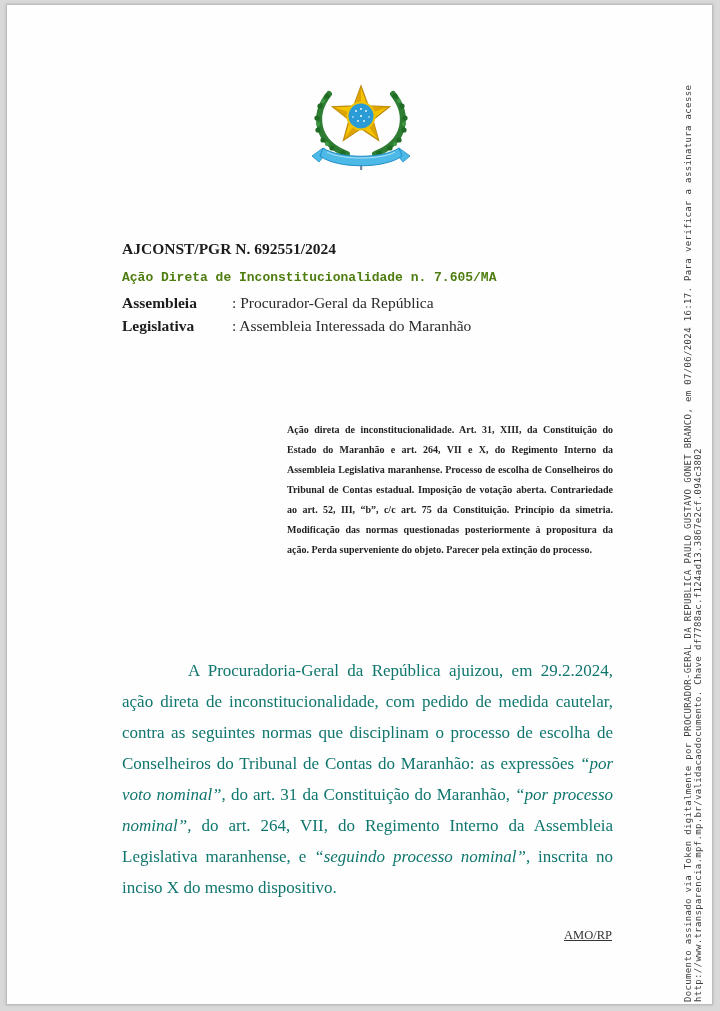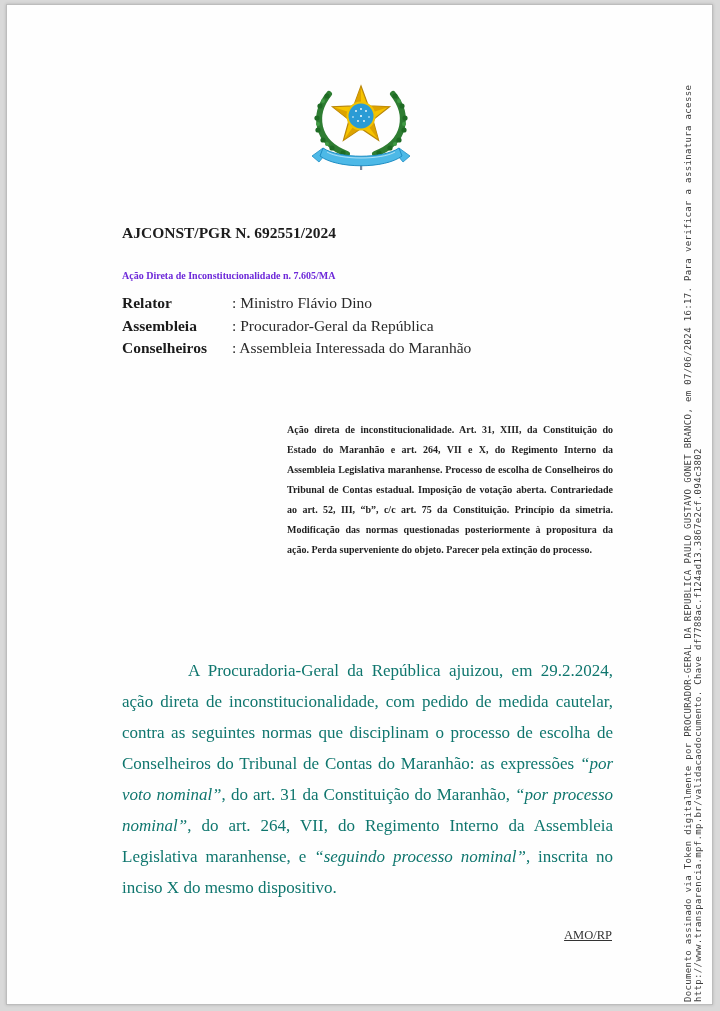--- a/index.html
+++ b/index.html
@@ -19,26 +19,26 @@
   }
   .emblem{
     position:absolute;left:303px;top:76px;width:116px;height:98px;
   }
   .org-header{
     position:absolute;left:110px;top:178px;width:512px;
     text-align:center;font-weight:bold;font-size:15.5px;line-height:21.5px;
     letter-spacing:.2px;color:#1c1c1c;
   }
   .doc-number{
-    position:absolute;left:122px;top:224px;
+    position:absolute;left:122px;top:240px;
     font-weight:bold;font-size:15.5px;color:#1c1c1c;
   }
   .case-title{
     position:absolute;left:122px;top:270px;
-    font-weight:bold;font-size:10px;color:#6d28d9;
+    font-weight:bold;font-size:13px;color:#4d7c0f;font-family:Liberation Mono, monospace;
   }
   .parties{
     position:absolute;left:122px;top:292px;width:491px;
     font-size:15.5px;line-height:22.5px;
   }
   .party-row{display:flex;}
   .party-label{font-weight:bold;width:110px;flex:none;color:#1c1c1c;}
   .party-value{color:#2a2a2a;}
   .ementa{
     position:absolute;left:287px;top:420px;width:326px;
@@ -129,29 +129,25 @@
 
 <div class="org-header">
 </div>
 
 <div class="doc-number">AJCONST/PGR N. 692551/2024</div>
 
 <div class="case-title">Ação Direta de Inconstitucionalidade n. 7.605/MA</div>
 
 <div class="parties">
   <div class="party-row">
-    <span class="party-label">Relator</span>
-    <span class="party-value">: Ministro Flávio Dino</span>
-  </div>
-  <div class="party-row">
     <span class="party-label">Assembleia</span>
     <span class="party-value">: Procurador-Geral da República</span>
   </div>
   <div class="party-row">
-    <span class="party-label">Conselheiros</span>
+    <span class="party-label">Legislativa</span>
     <span class="party-value">: Assembleia Interessada do Maranhão</span>
   </div>
 </div>
 
 <div class="ementa">Ação direta de inconstitucionalidade. Art. 31, XIII, da Constituição do Estado do Maranhão e art. 264, VII e X, do Regimento Interno da Assembleia Legislativa maranhense. Processo de escolha de Conselheiros do Tribunal de Contas estadual. Imposição de votação aberta. Contrariedade ao art. 52, III, “b”, c/c art. 75 da Constituição. Princípio da simetria. Modificação das normas questionadas posteriormente à propositura da ação. Perda superveniente do objeto. Parecer pela extinção do processo.</div>
 
 <div class="body-par"><span>A Procuradoria-Geral da República ajuizou, em 29.2.2024, ação direta de inconstitucionalidade, com pedido de medida cautelar, contra as seguintes normas que disciplinam o processo de escolha de Conselheiros do Tribunal de Contas do Maranhão: as expressões </span><span class="it">“por voto nominal”</span><span>, do art. 31 da Constituição do Maranhão, </span><span class="it">“por processo nominal”</span><span>, do art. 264, VII, do Regimento Interno da Assembleia Legislativa maranhense, e </span><span class="it">“seguindo processo nominal”</span><span>, inscrita no inciso X do mesmo dispositivo.</span></div>
 
 <div class="initials">AMO/RP</div>
 

